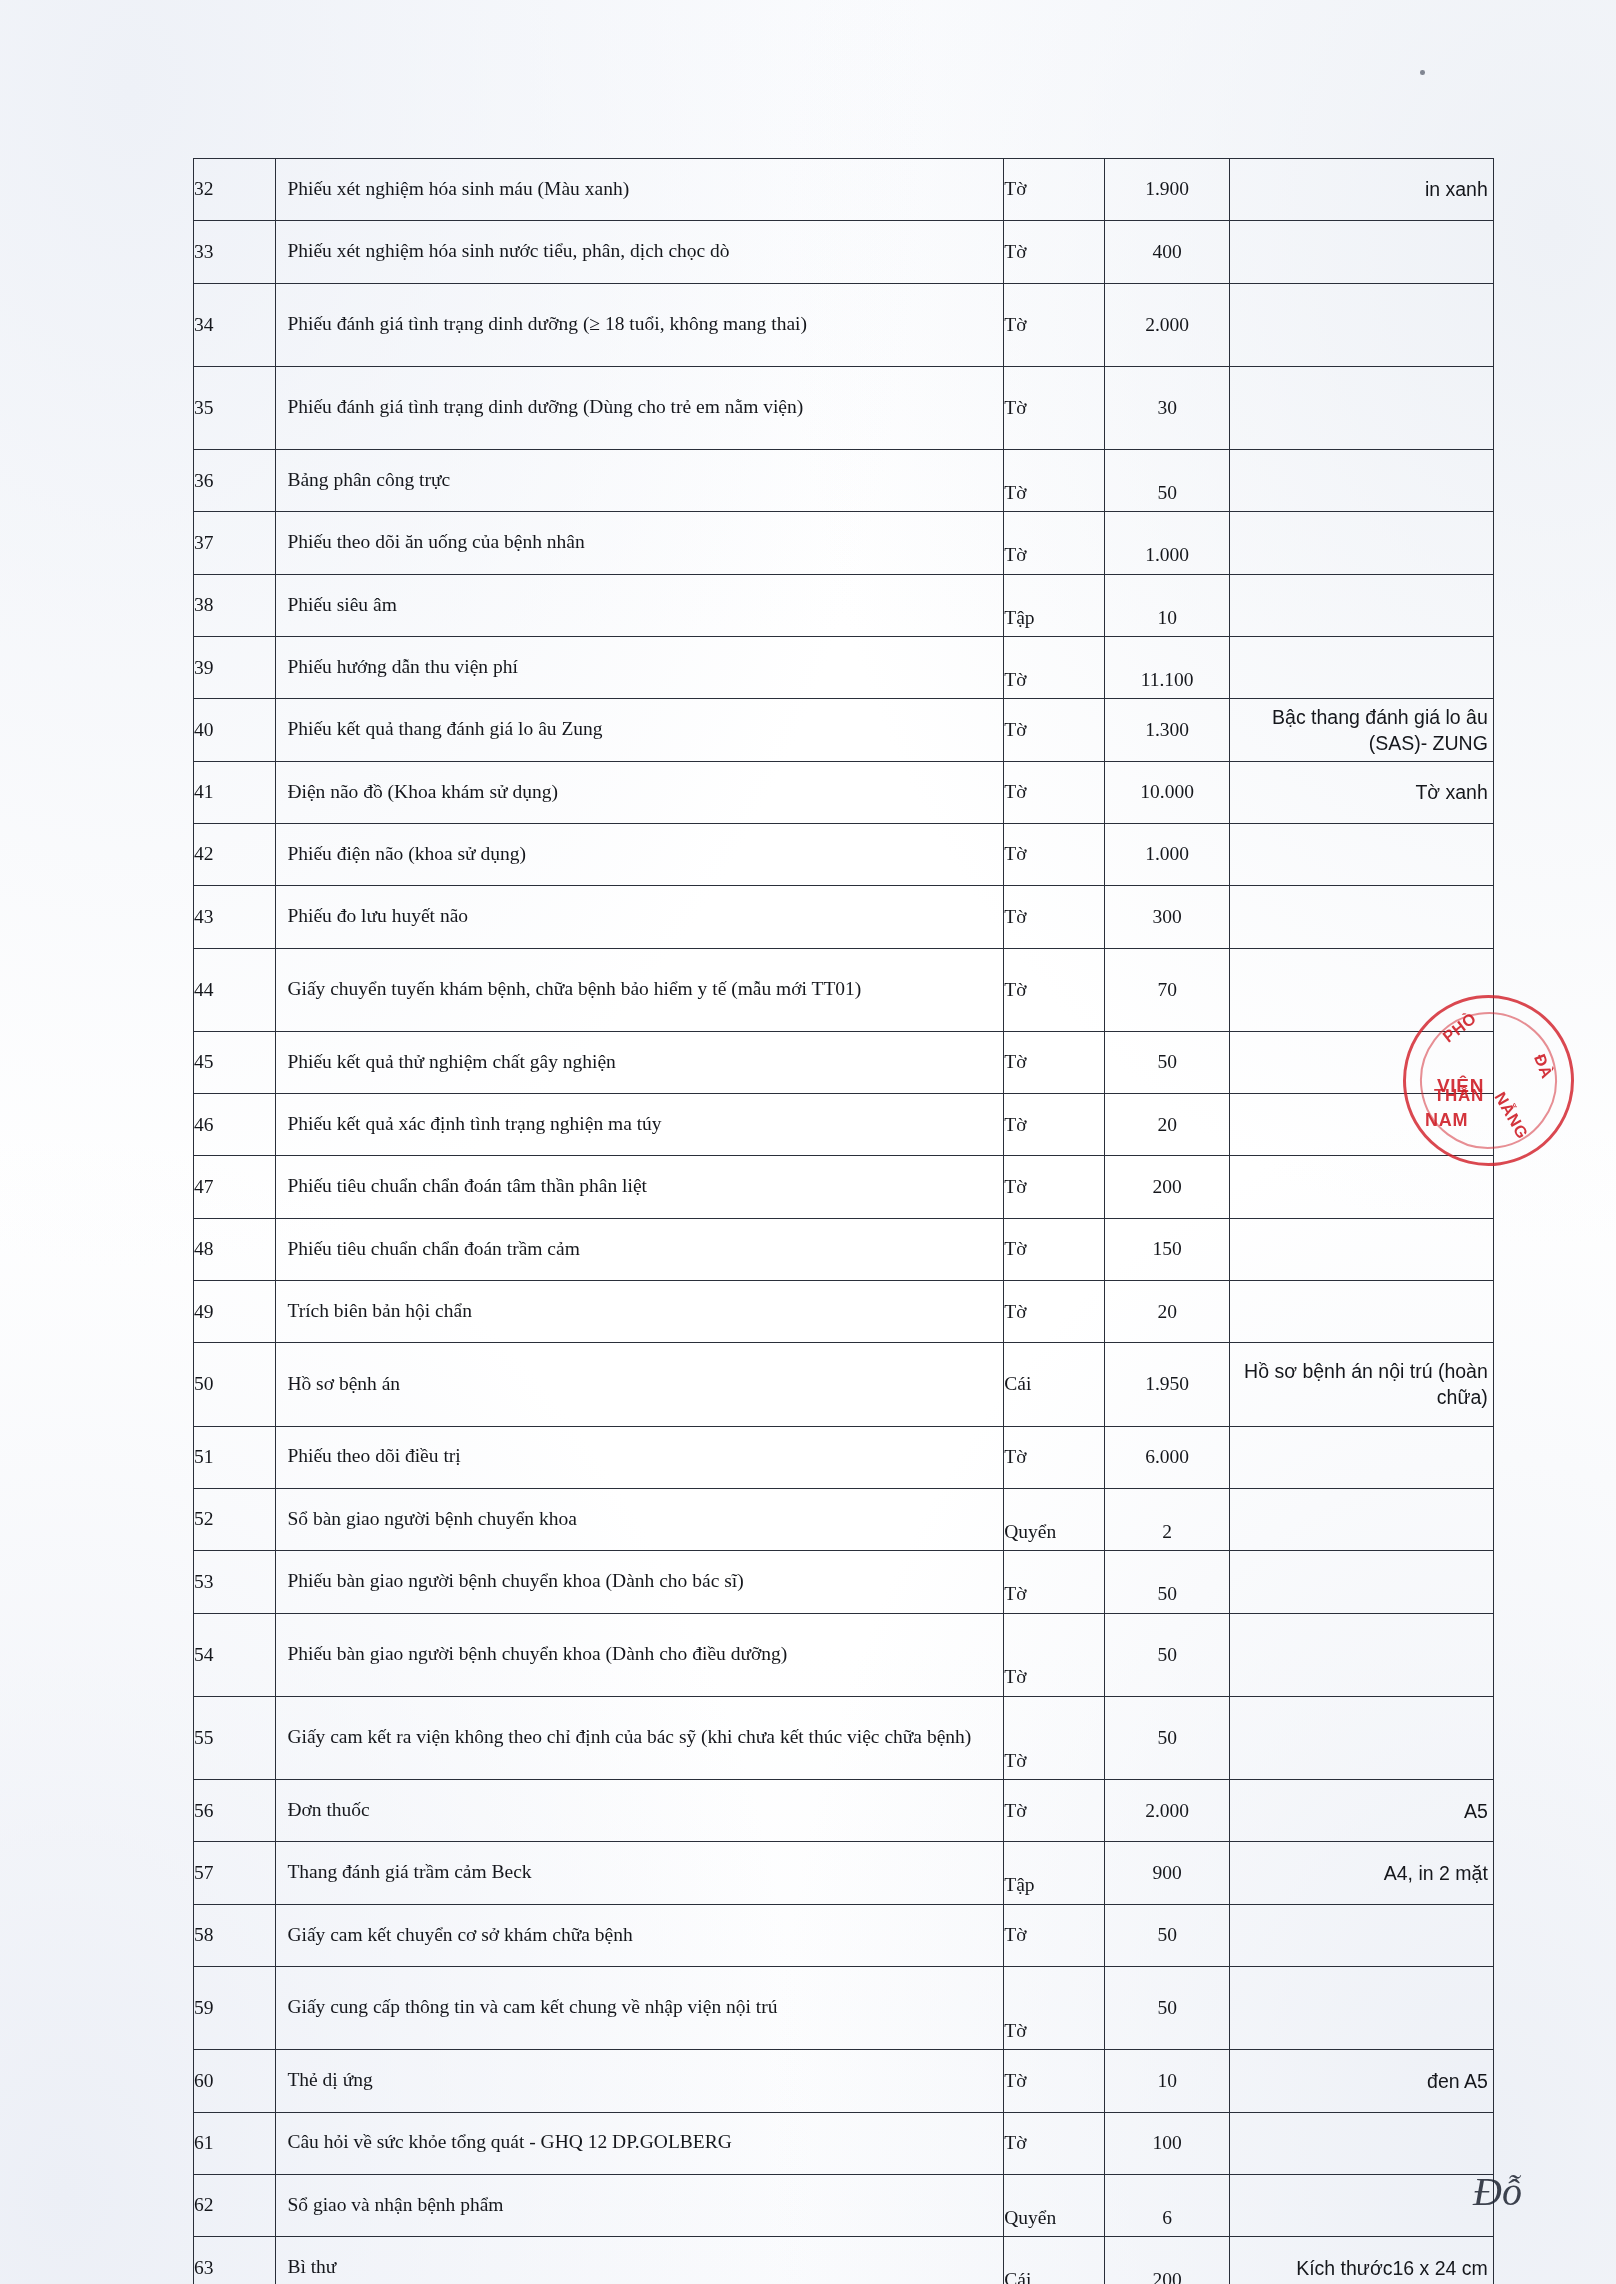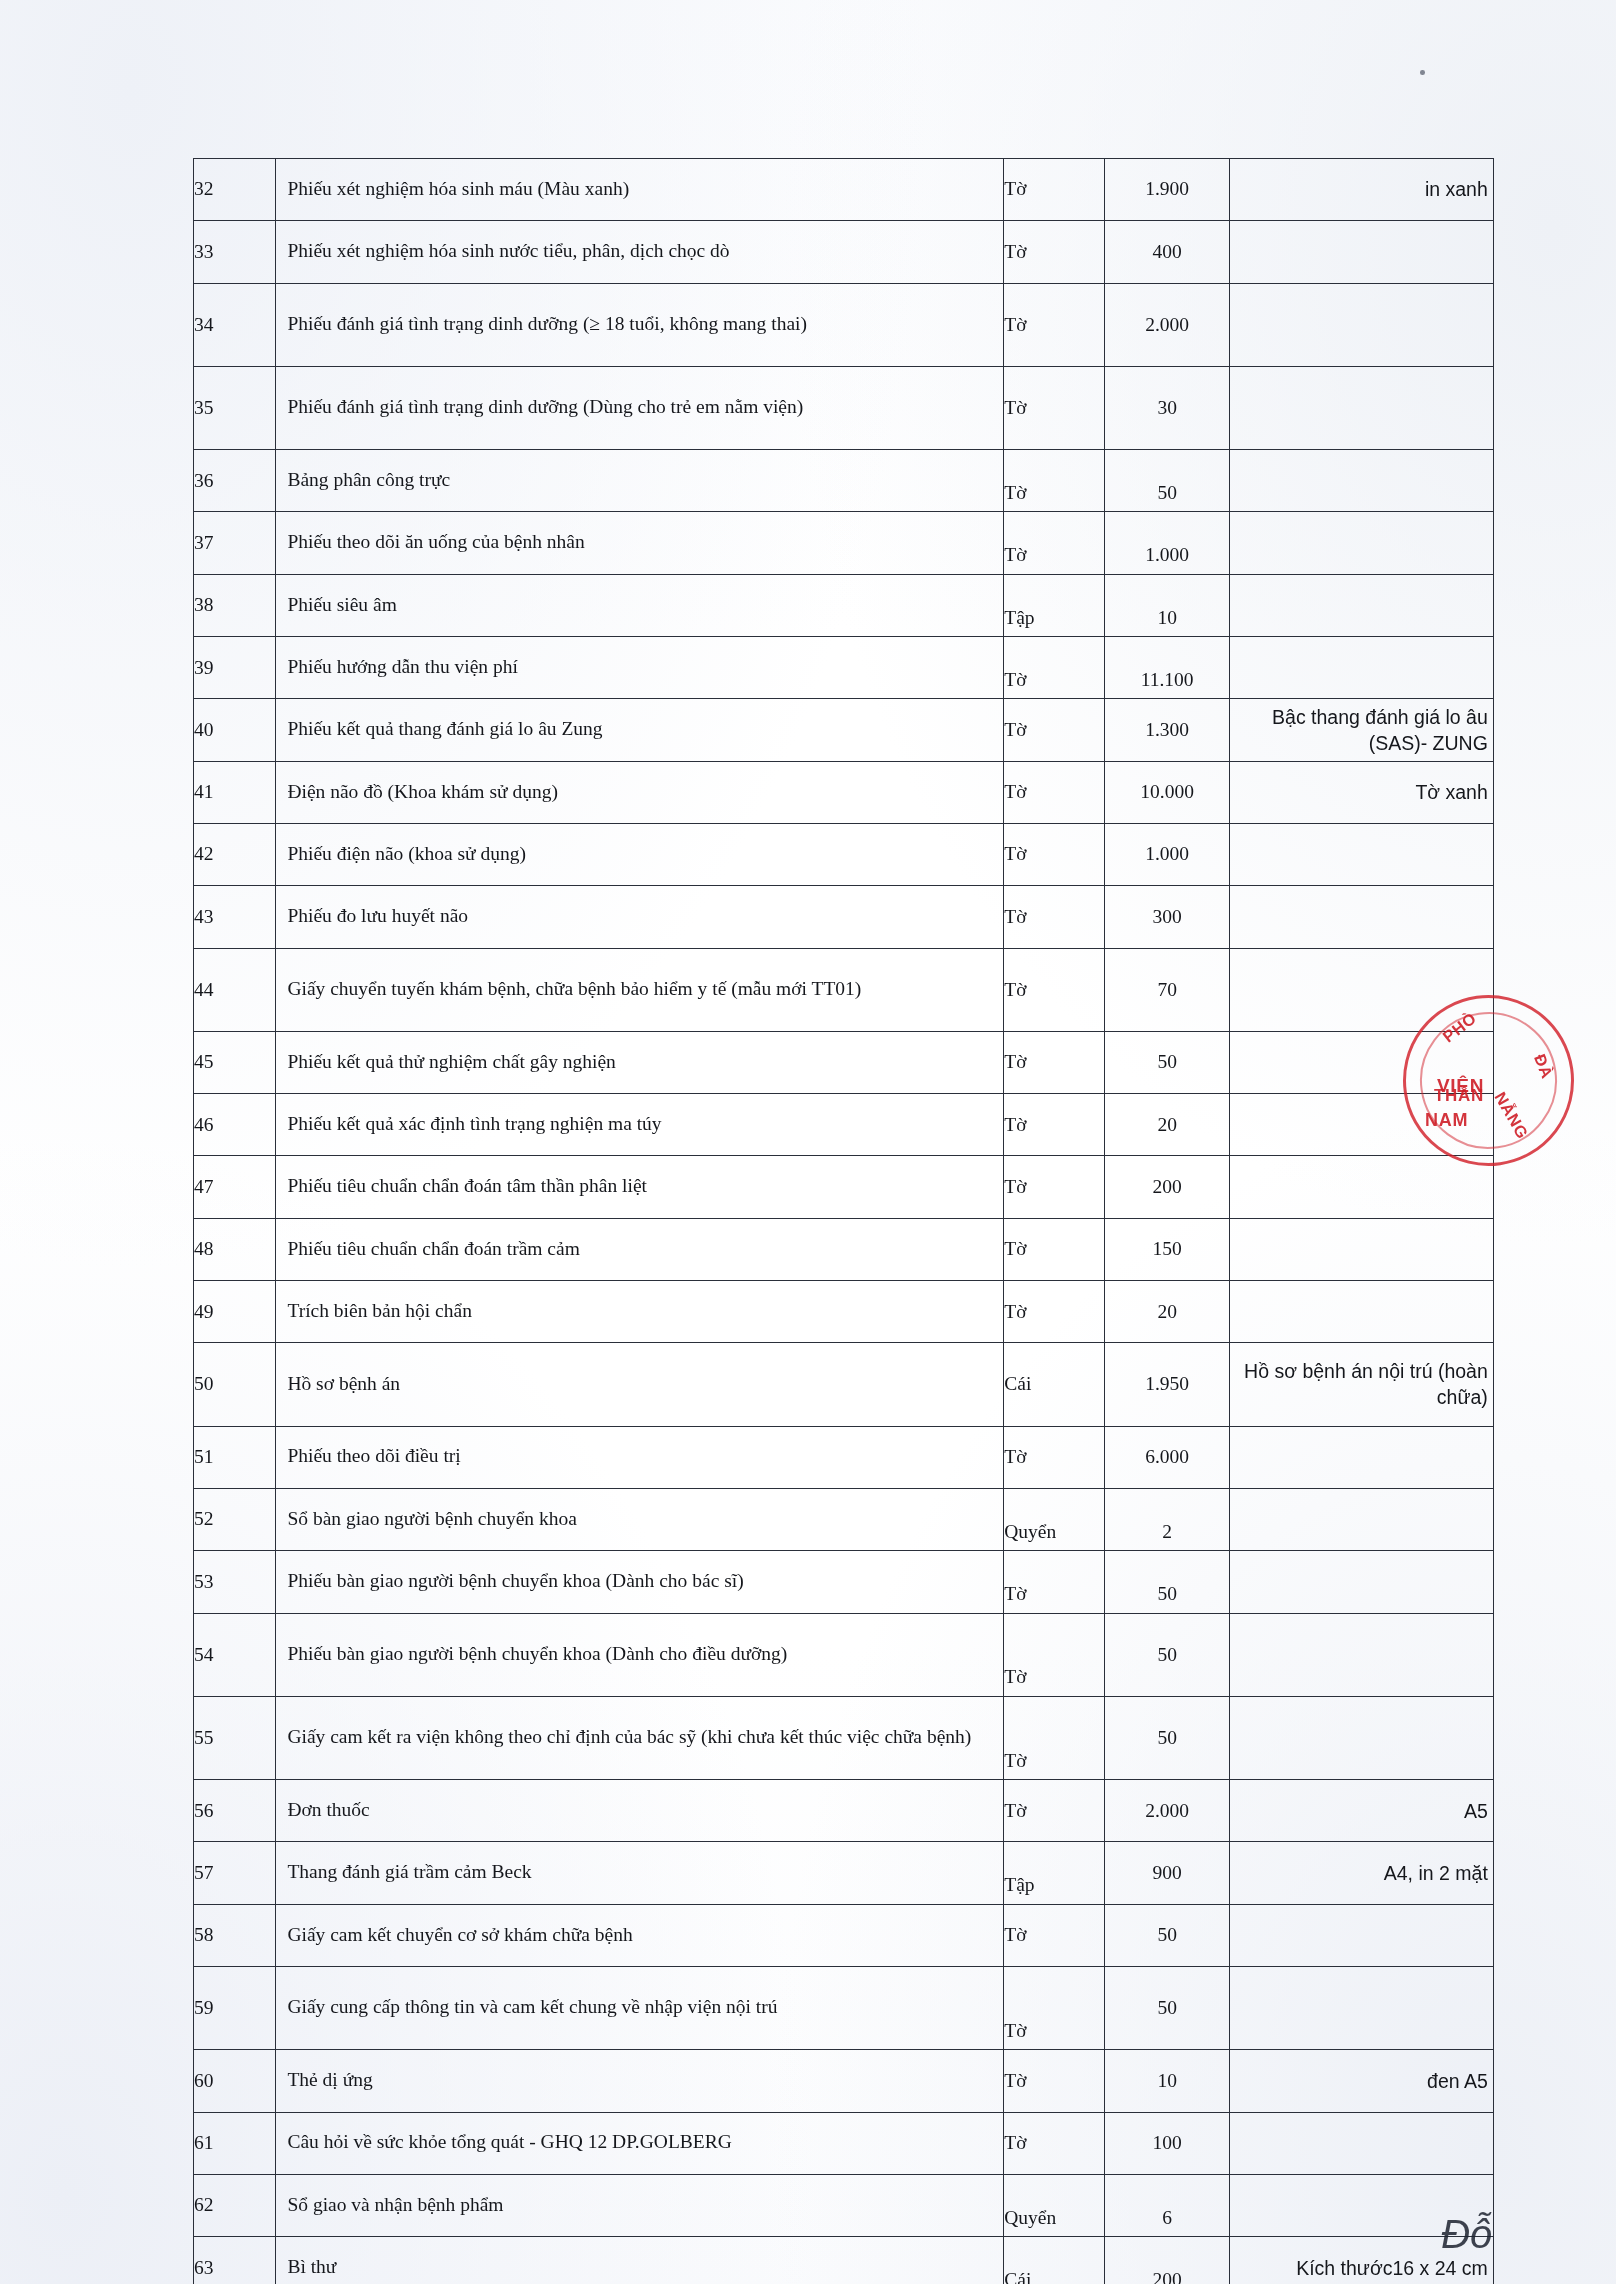--- a/index.html
+++ b/index.html
@@ -122,31 +122,30 @@
   .stamp .t-top { left: 38px; top: 23.4px; font-size: 16.3px; transform: rotate(-38deg); }
   .stamp .t-right { left: 128px; top: 62px; font-size: 16.3px; transform: rotate(68deg); }
   .stamp .t-mid { left: 34px; top: 68px; font-size: 19px; margin-top: 12px; }
   .stamp .t-mid2 { left: 31px; top: 91px; font-size: 17px; }
   .stamp .t-low { left: 22px; top: 115px; font-size: 18px; }
   .stamp .t-bot { left: 83px; top: 111px; font-size: 16.3px; transform: rotate(60deg); }
 
   
   .signature {
     position: absolute;
-    left: 1441px;
+    left: 1473px;
     top: 2168px;
     width: 104px;
     height: 72px;
     color: #1d2330;
-    font-family: Liberation Sans, sans-serif;
+    font-family: Liberation Serif, serif;
     font-size: 40px;
     font-style: italic;
     opacity: .85;
     pointer-events: none;
-    margin-top: 44px;
   }
 
   .dot-artifact {
     position: absolute;
     left: 1420px;
     top: 70px;
     width: 4.6px;
     height: 4.6px;
     background: #5b6170;
     border-radius: 50%;

